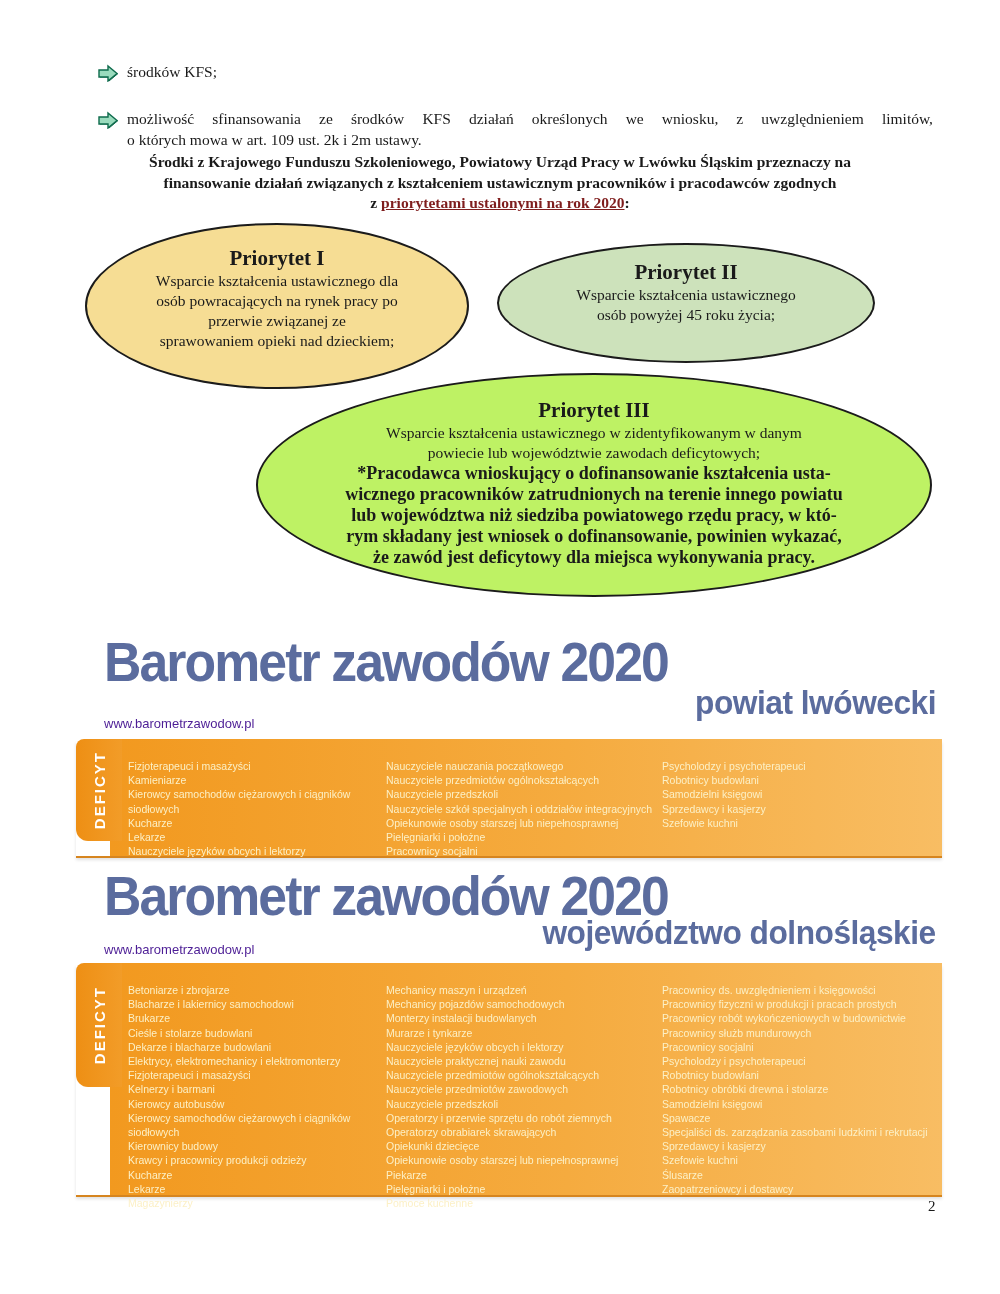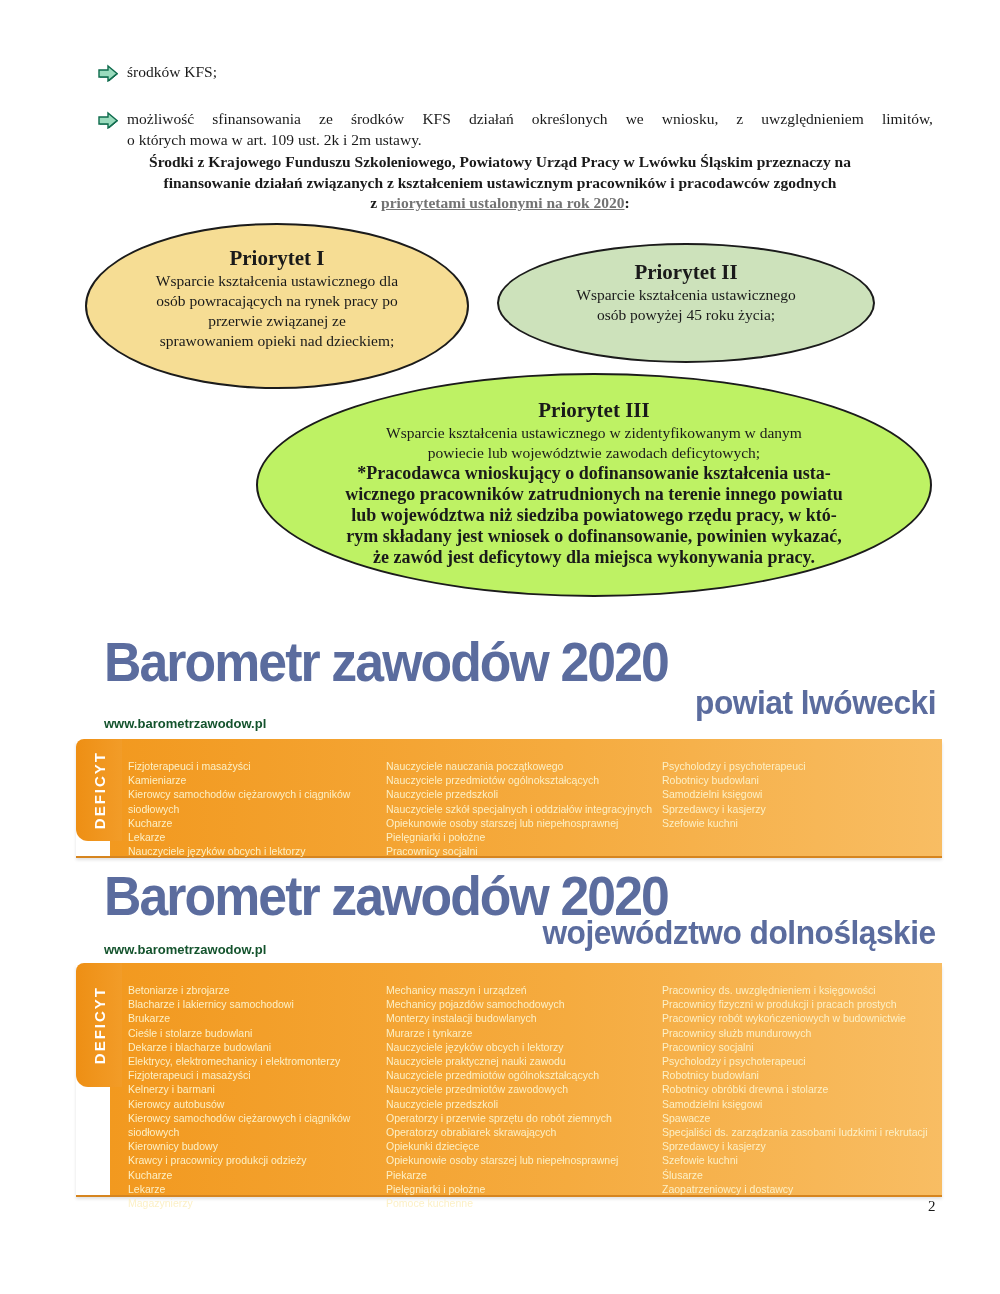--- a/index.html
+++ b/index.html
@@ -14,42 +14,42 @@
   .bullet .arrow-wrap { position:absolute; left:0; top:2px; width:22px; height:18px; }
   .btext { margin-left:30px; width:806px; font-size:15.5px; line-height:20.5px; }
   .btext div { text-align:justify; }
   .btext div:not(:last-child) { text-align-last:justify; }
   .b1 { top:62px; }
   .b2 { top:109px; }
   
   .intro { position:absolute; top:152px; left:0; width:1000px; text-align:center;
            font-weight:bold; font-size:15.5px; line-height:20.5px; }
   .intro-lines { white-space:pre-line; }
-  .red-link { color:#737373; text-decoration:underline; cursor:pointer;font-family:Liberation Serif, serif; }
+  .red-link { color:#7f1d1d; text-decoration:underline; cursor:pointer;font-family:Liberation Serif, serif; }
   
   .ellipse { position:absolute; border-radius:50%; border:2px solid #1b1b1b;
              display:flex; flex-direction:column; align-items:center; text-align:center; }
   .ellipse .etitle { font-weight:bold; font-size:21px; line-height:26px; }
   .ellipse .ebody  { white-space:pre-line; font-size:15.5px; line-height:20px; }
   .ellipse .ebody-bold { white-space:pre-line; font-size:18px; line-height:21px; font-weight:bold; }
   .e1 { left:85px;  top:223px; width:384px; height:166px; background:#f6dd94; padding-top:20px; z-index:2; }
   .e2 { left:497px; top:243px; width:378px; height:120px; background:#cde2bb; padding-top:14px; z-index:2; }
   .e3 { left:256px; top:373px; width:676px; height:224px; background:#bef264; padding-top:22px; z-index:1; }
   
   .baro { position:absolute; left:0; width:1000px; }
   .baro1 { top:620px; height:240px; }
   .baro2 { top:852px; height:348px; }
   .baro-title { position:absolute; left:104px; font-family:"Liberation Sans", sans-serif;
                 font-weight:bold; font-size:55px; letter-spacing:-2px; color:#5b6c9e;
                 transform:scaleX(0.94); transform-origin:left top; white-space:nowrap; }
   .baro-region { position:absolute; right:64px; font-family:"Liberation Sans", sans-serif;
                  font-weight:bold; font-size:33px; letter-spacing:-0.5px; color:#5b6c9e;
                  transform:scaleX(0.96); transform-origin:right top; white-space:nowrap; }
   .baro-site { position:absolute; left:104px; font-family:"Liberation Sans", sans-serif;
-               font-weight:bold; font-size:13px; color:#14532d; text-decoration:none; }
+               font-weight:normal; font-size:13px; color:#4c1d95; text-decoration:none; }
   .baro1 .baro-title { top:10px; }   .baro1 .baro-region { top:64px; }  .baro1 .baro-site { top:96px; }
   .baro2 .baro-title { top:12px; }   .baro2 .baro-region { top:62px; }  .baro2 .baro-site { top:90px; }
   
   .table { position:absolute; left:76px; width:866px;
            box-shadow:0 2px 0 #d6851f, 0 4px 3px rgba(0,0,0,0.12); }
   .baro1 .table { top:119px; height:117px; }
   .baro2 .table { top:111px; height:232px; }
   .tbody { position:absolute; left:34px; top:0; right:0; bottom:0;
            background:linear-gradient(90deg, #f2991f 0%, #f5ab3f 55%, #f8bd63 100%); }
   .tab { position:absolute; left:0; top:0; width:46px; z-index:2;

